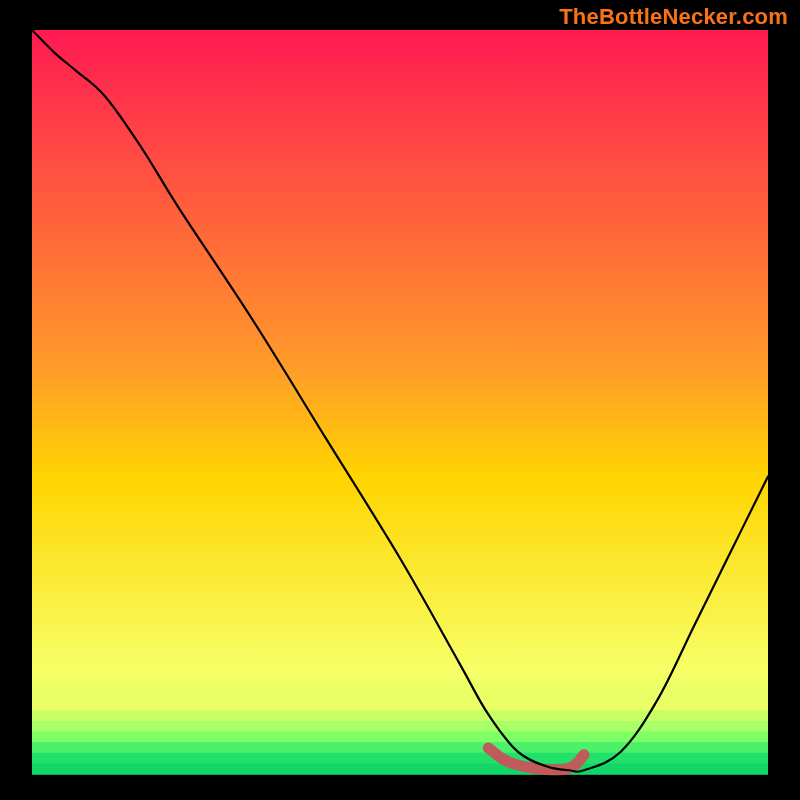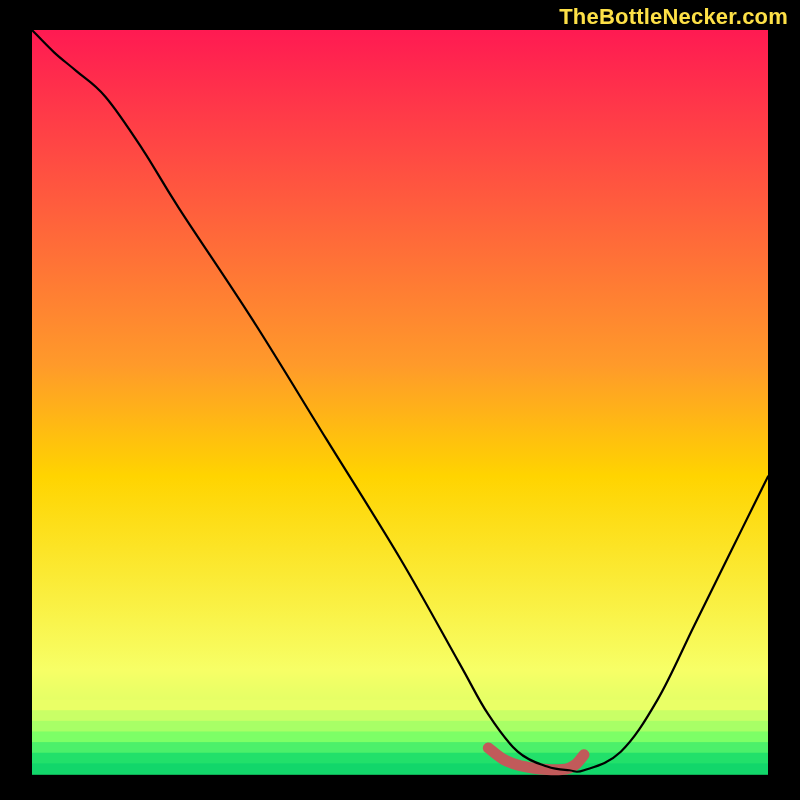--- a/index.html
+++ b/index.html
@@ -14,21 +14,21 @@
   .chart-wrap {
     position: relative;
     width: 800px;
     height: 800px;
     background: #000;
   }
   .watermark {
     position: absolute;
     top: 4px;
     right: 12px;
-    color: #fde047;
+    color: #f97316;
     font-size: 22px;
     font-weight: 600;
     letter-spacing: 0.2px;
     z-index: 5;
   }
   svg {
     position: absolute;
     top: 0;
     left: 0;
   }

